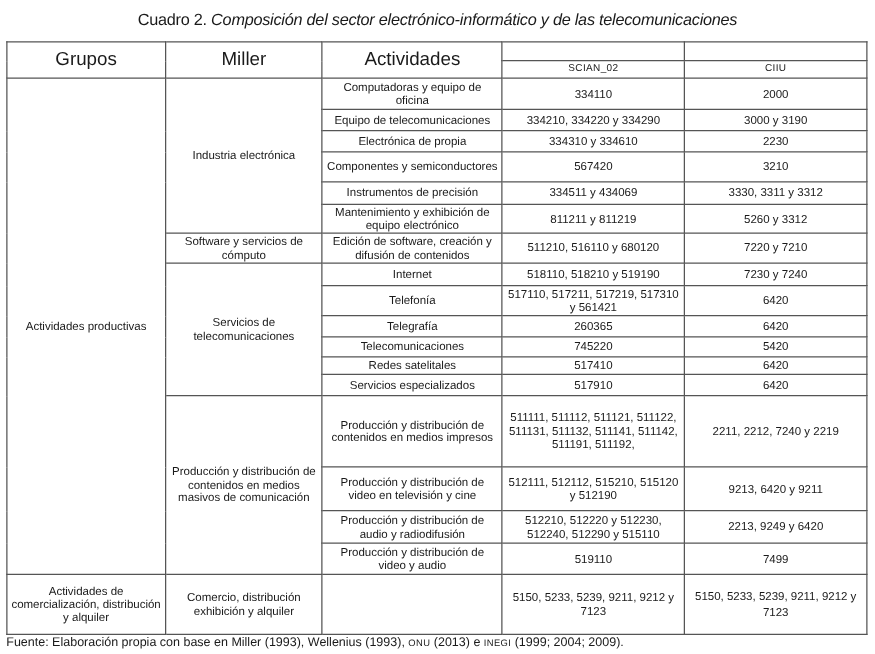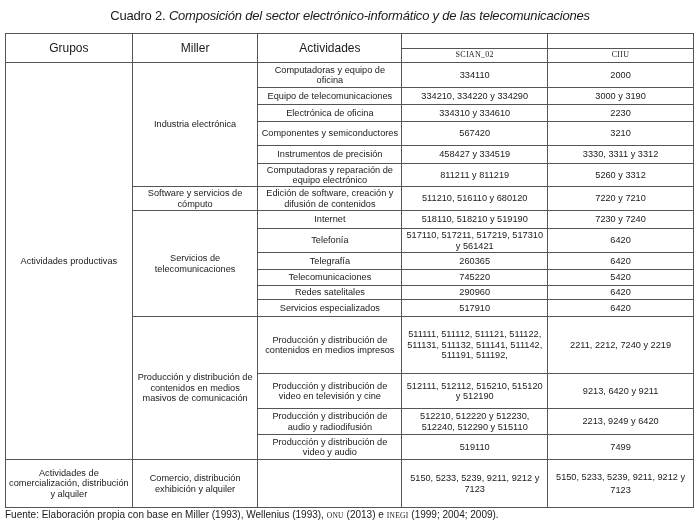--- a/index.html
+++ b/index.html
@@ -5,26 +5,26 @@
   html, body { margin: 0; padding: 0; background: #ffffff; }
   body { width: 700px; height: 523px; position: relative; overflow: hidden;
          font-family: "Liberation Sans", sans-serif; color: #1a1a1a; }
   .title { position: absolute; top: 8px; left: 0; width: 700px; text-align: center;
            font-size: 13px; letter-spacing: -0.2px; }
   .title .italic { font-style: italic; margin-top: 40px; }
   table { position: absolute; left: 5px; top: 33px; width: 689px;
           border-collapse: collapse; table-layout: fixed; font-size: 9.2px; }
   td, th { border: 1px solid #555; text-align: center; vertical-align: middle;
            padding: 0 3px; line-height: 10.5px; font-weight: normal; }
-  th { font-size: 12px; }
+  th { font-size: 15px; }
   .c1 { width: 126px; } .c2 { width: 125px; } .c3 { width: 143px; }
   .c4 { width: 145px; } .c5 { width: 145px; }
-  .sub { font-size: 8px; letter-spacing: 0.3px; font-family: Liberation Serif, serif; }
+  .sub { font-size: 8px; letter-spacing: 0.3px; }
   .footer { position: absolute; left: 5px; top: 509px; font-size: 10px; }
-  .sc { font-size: 7.5px; letter-spacing: 0.3px; font-family: Liberation Serif, serif; }
+  .sc { font-size: 7.5px; letter-spacing: 0.3px; }
 </style>
 </head>
 <body>
 
 <div class="title">
   <span>Cuadro 2. </span><span class="italic">Composición del sector electrónico-informático y de las telecomunicaciones</span>
 </div>
 
 <table>
   <colgroup>
@@ -53,36 +53,36 @@
     <td>Computadoras y equipo de oficina</td>
     <td>334110</td>
     <td>2000</td>
   </tr>
   <tr style="height:17px">
     <td>Equipo de telecomunicaciones</td>
     <td>334210, 334220 y 334290</td>
     <td>3000 y 3190</td>
   </tr>
   <tr style="height:17px">
-    <td>Electrónica de oficina</td>
+    <td>Electrónica de propia</td>
     <td>334310 y 334610</td>
     <td>2230</td>
   </tr>
   <tr style="height:24px">
     <td>Componentes y semiconductores</td>
     <td>567420</td>
     <td>3210</td>
   </tr>
   <tr style="height:18px">
     <td>Instrumentos de precisión</td>
-    <td>458427 y 334519</td>
+    <td>334511 y 434069</td>
     <td>3330, 3311 y 3312</td>
   </tr>
   <tr style="height:23px">
-    <td>Computadoras y reparación de equipo electrónico</td>
+    <td>Mantenimiento y exhibición de equipo electrónico</td>
     <td>811211 y 811219</td>
     <td>5260 y 3312</td>
   </tr>
 
   <tr style="height:24px">
     <td>Software y servicios de cómputo</td>
     <td>Edición de software, creación y difusión de contenidos</td>
     <td>511210, 516110 y 680120</td>
     <td>7220 y 7210</td>
   </tr>
@@ -103,21 +103,21 @@
     <td>260365</td>
     <td>6420</td>
   </tr>
   <tr style="height:16px">
     <td>Telecomunicaciones</td>
     <td>745220</td>
     <td>5420</td>
   </tr>
   <tr style="height:14px">
     <td>Redes satelitales</td>
-    <td>290960</td>
+    <td>517410</td>
     <td>6420</td>
   </tr>
   <tr style="height:17px">
     <td>Servicios especializados</td>
     <td>517910</td>
     <td>6420</td>
   </tr>
 
   <tr style="height:57px">
     <td rowspan="4">Producción y distribución de contenidos en medios masivos de comunicación</td>

